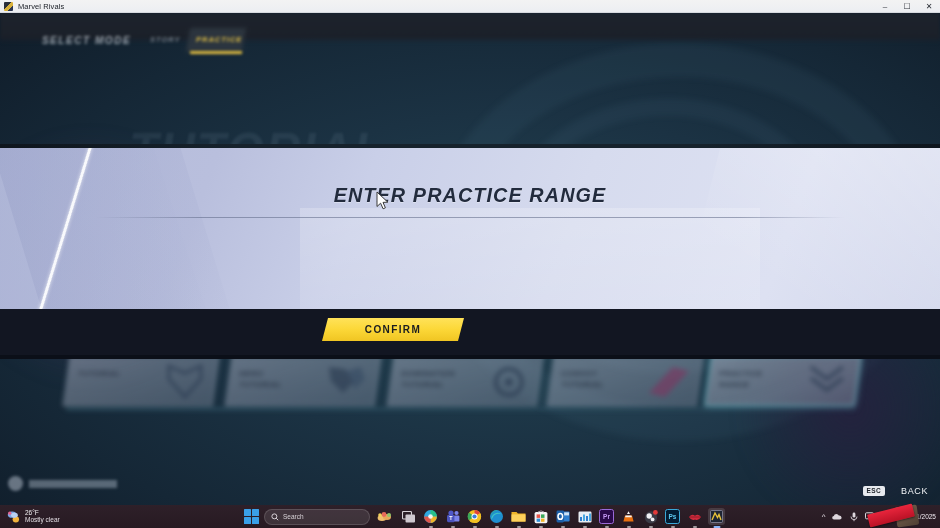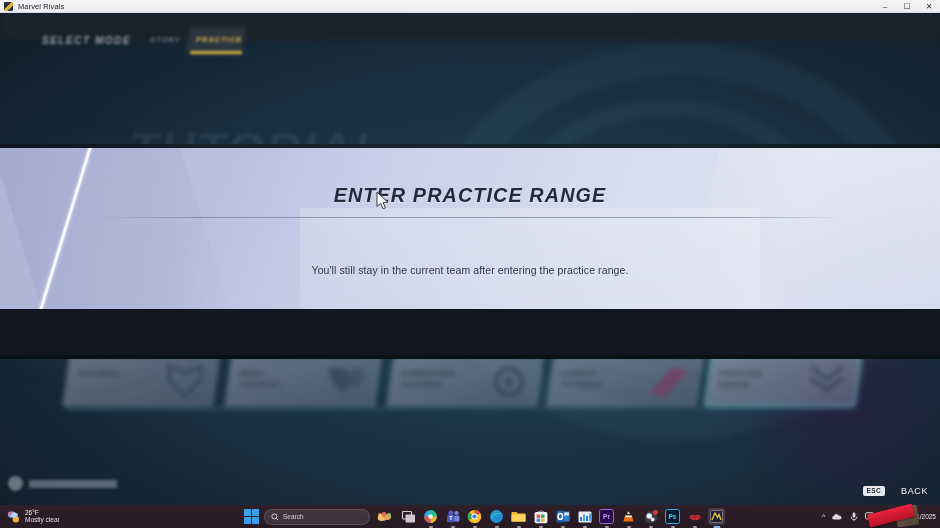--- a/index.html
+++ b/index.html
@@ -456,23 +456,23 @@
       <div id="modal-panel">
         <div id="facet-a"></div>
         <div id="facet-b"></div>
         <div id="facet-right"></div>
         <div id="facet-c"></div>
         <div id="facet-slash"></div>
       </div>
 
       <div id="modal-title">ENTER PRACTICE RANGE</div>
       <div id="modal-divider"></div>
-      <div id="modal-message">You'll still stay in the current team after entering the practice range.</div>
 
       <div id="modal-actionbar">
+        <div class="dlg-btn" id="btn-confirm">CONFIRM</div>
       </div>
       <div id="modal-bottomline"></div>
     </div>
 
     <div id="mouse-cursor">
       <svg width="14" height="20" viewBox="0 0 14 20">
         <path d="M1 1 L1 15.5 L4.6 12.2 L7.1 17.8 L9.4 16.8 L7 11.4 L11.8 11.2 Z" fill="#ffffff" stroke="#3a3a3a" stroke-width="1"></path>
       </svg>
     </div>
 

